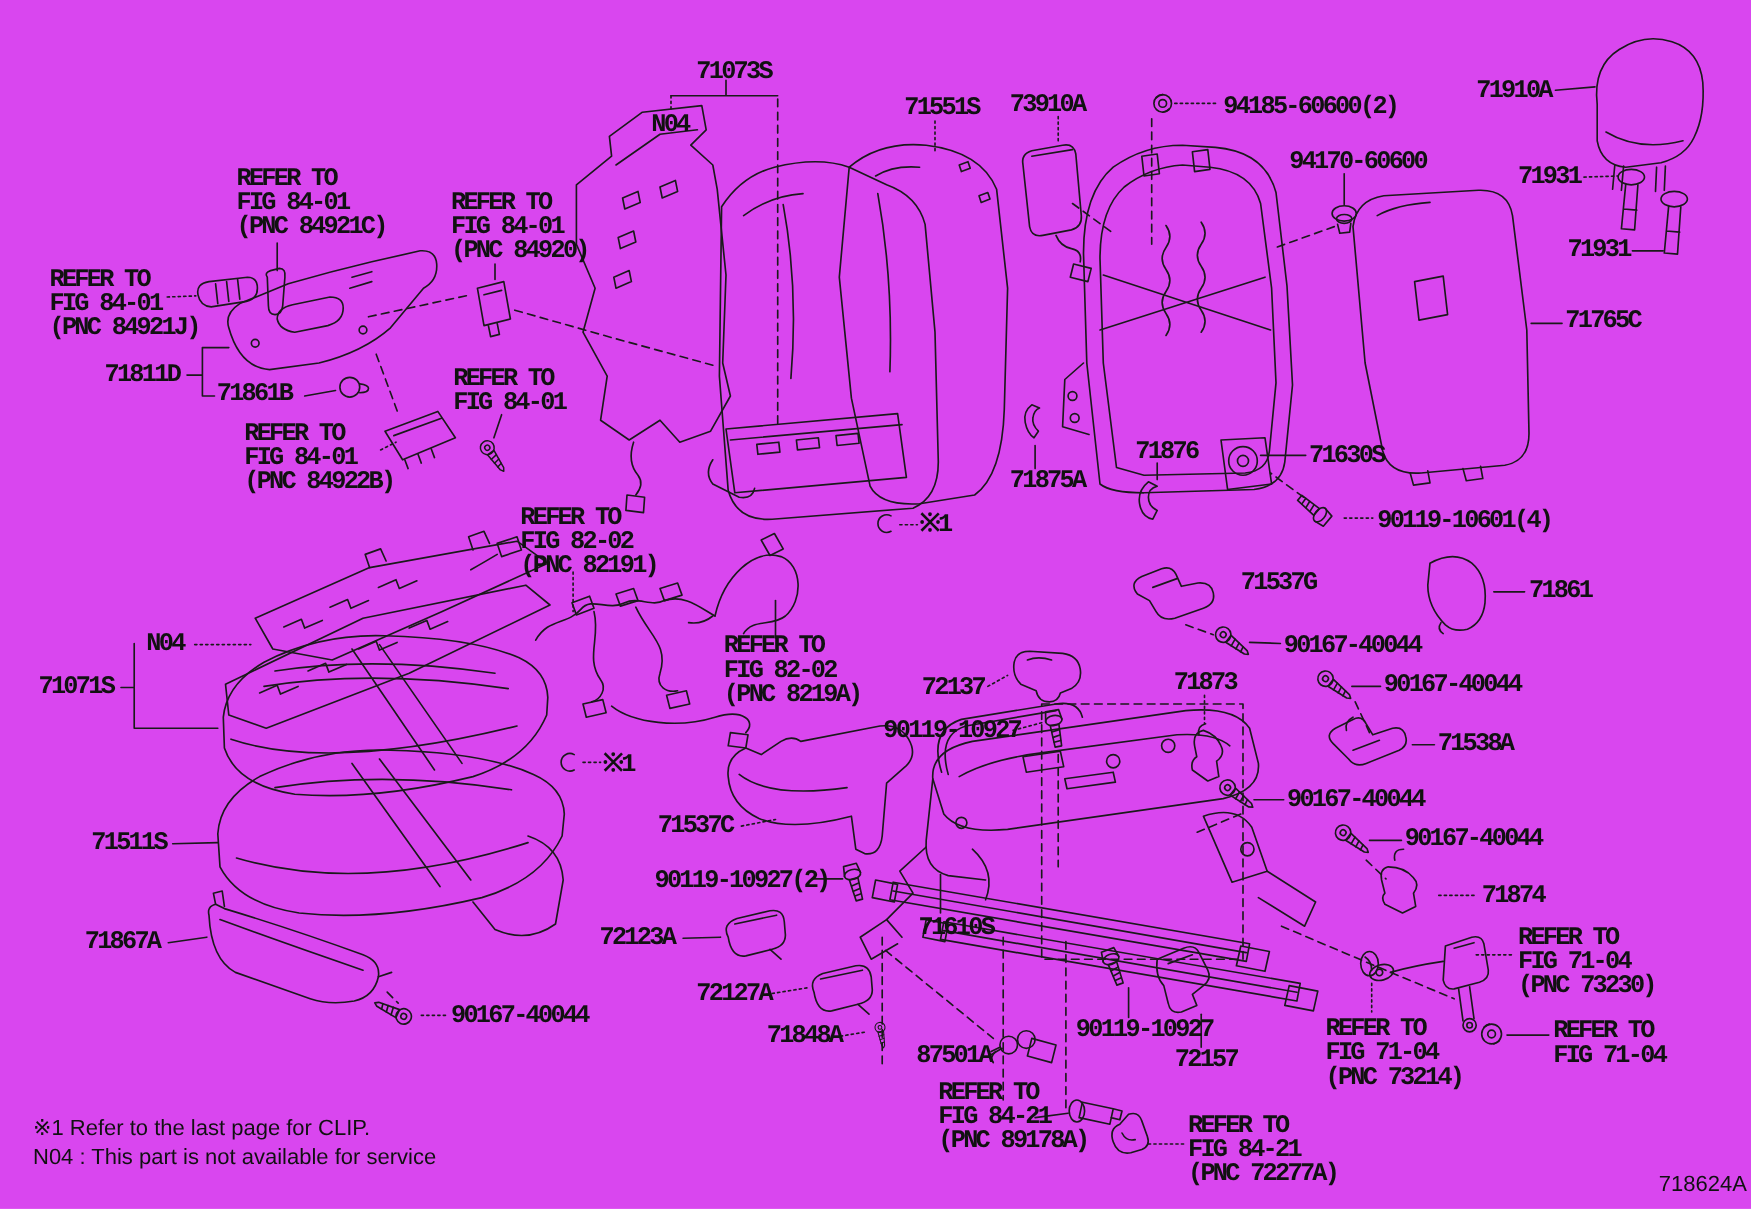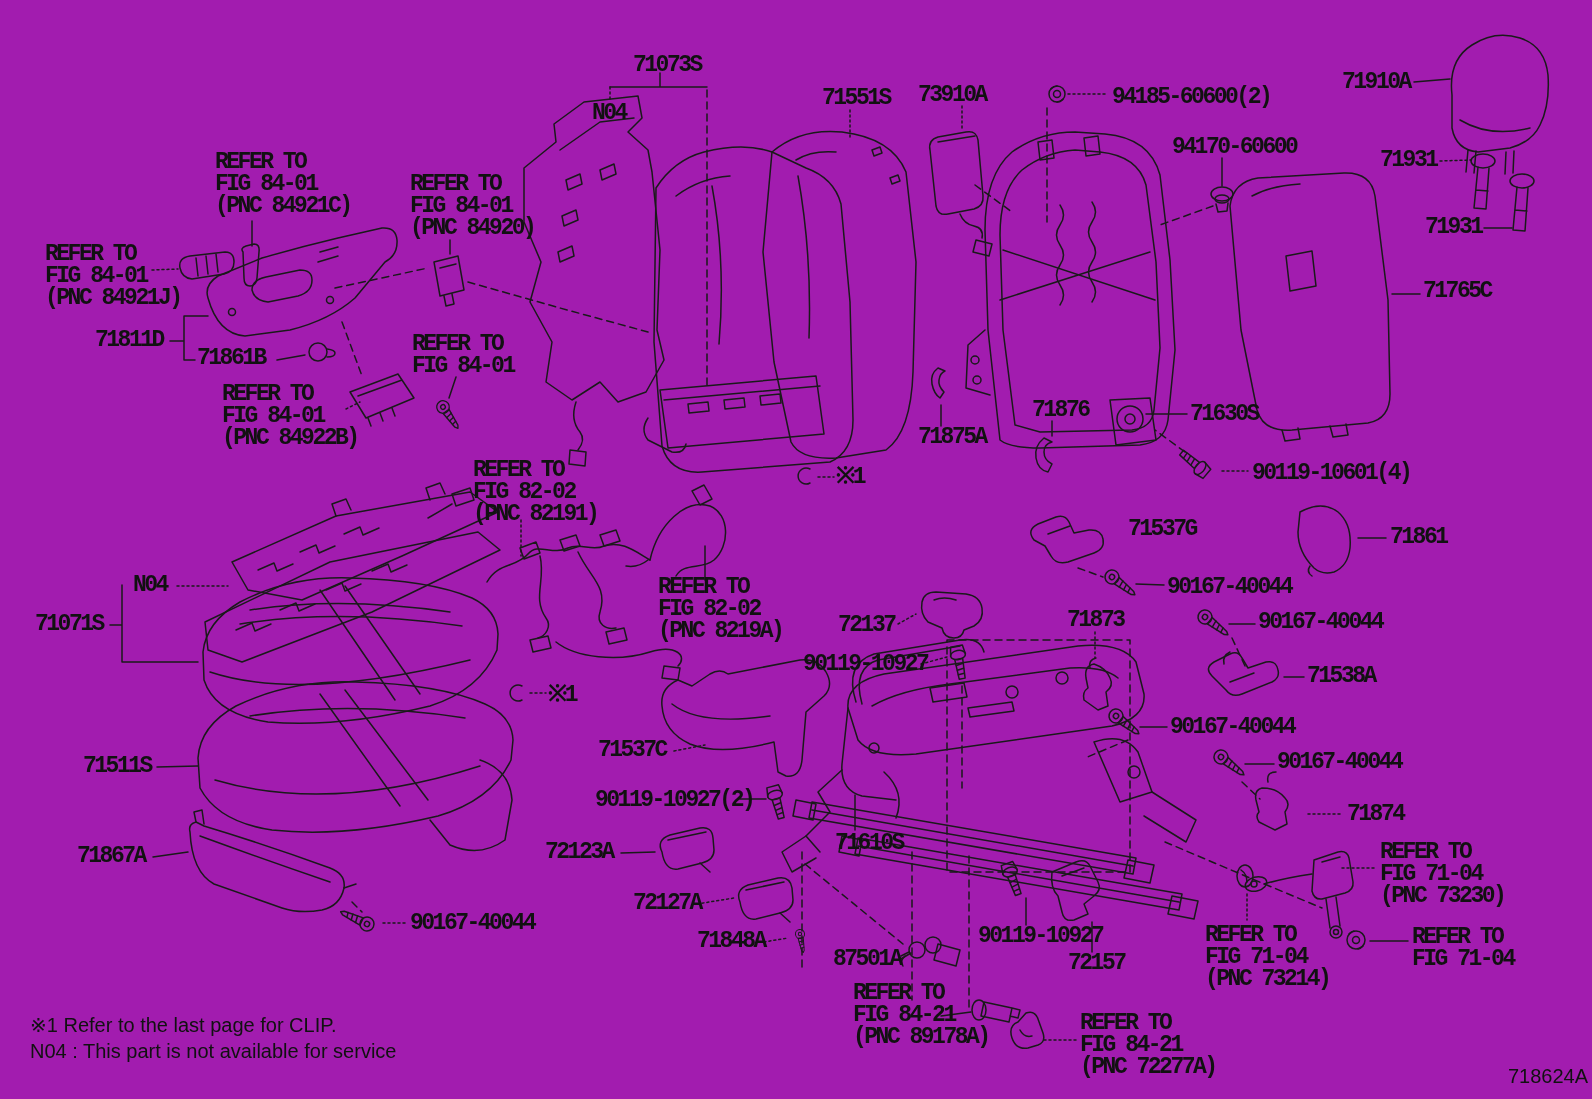--- a/index.html
+++ b/index.html
@@ -1,16 +1,16 @@
 <!DOCTYPE html>
 <html><head>
 <meta charset="utf-8">
 <style>
   html,body{margin:0;padding:0;background:#fff;}
-  .stage{position:relative;width:1592px;height:1099px;background:#a21caf;overflow:hidden;
+  .stage{position:relative;width:1592px;height:1099px;background:#d946ef;overflow:hidden;
          font-family:"Liberation Sans",sans-serif;}
   svg{position:absolute;left:0;top:0;}
   text{fill:#111;}
   .pl{font-family:"Liberation Mono","DejaVu Sans Mono",monospace;font-weight:bold;
       font-size:23px;letter-spacing:-2.5px;}
   .nt{font-family:"Liberation Sans","DejaVu Sans",sans-serif;font-weight:normal;
       font-size:20px;letter-spacing:0;}
 </style>
 </head>
 <body>

